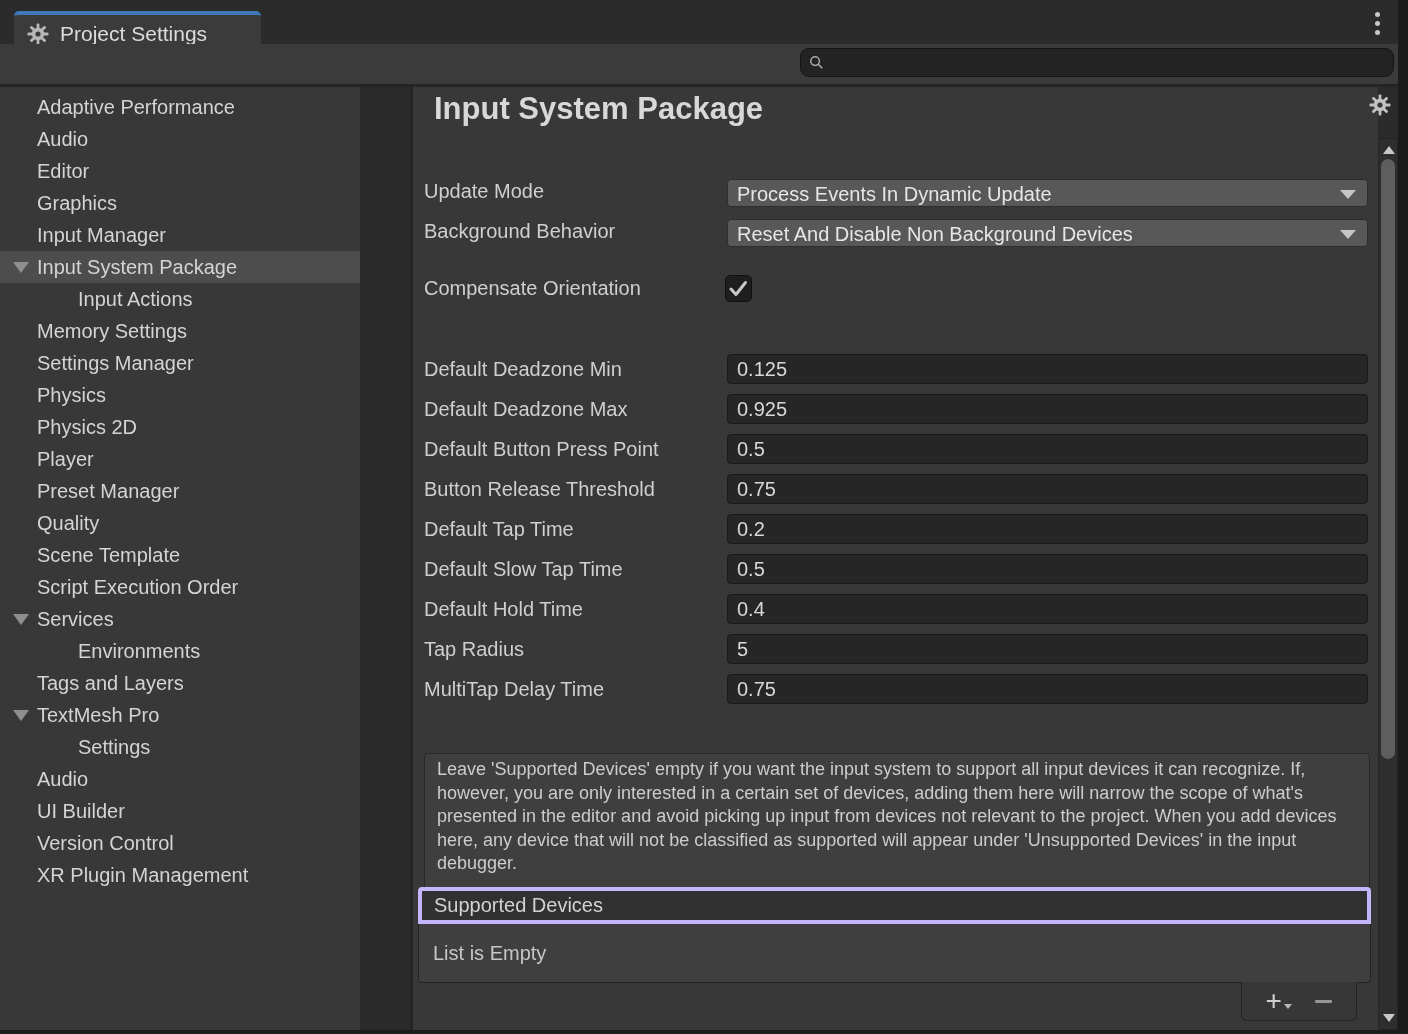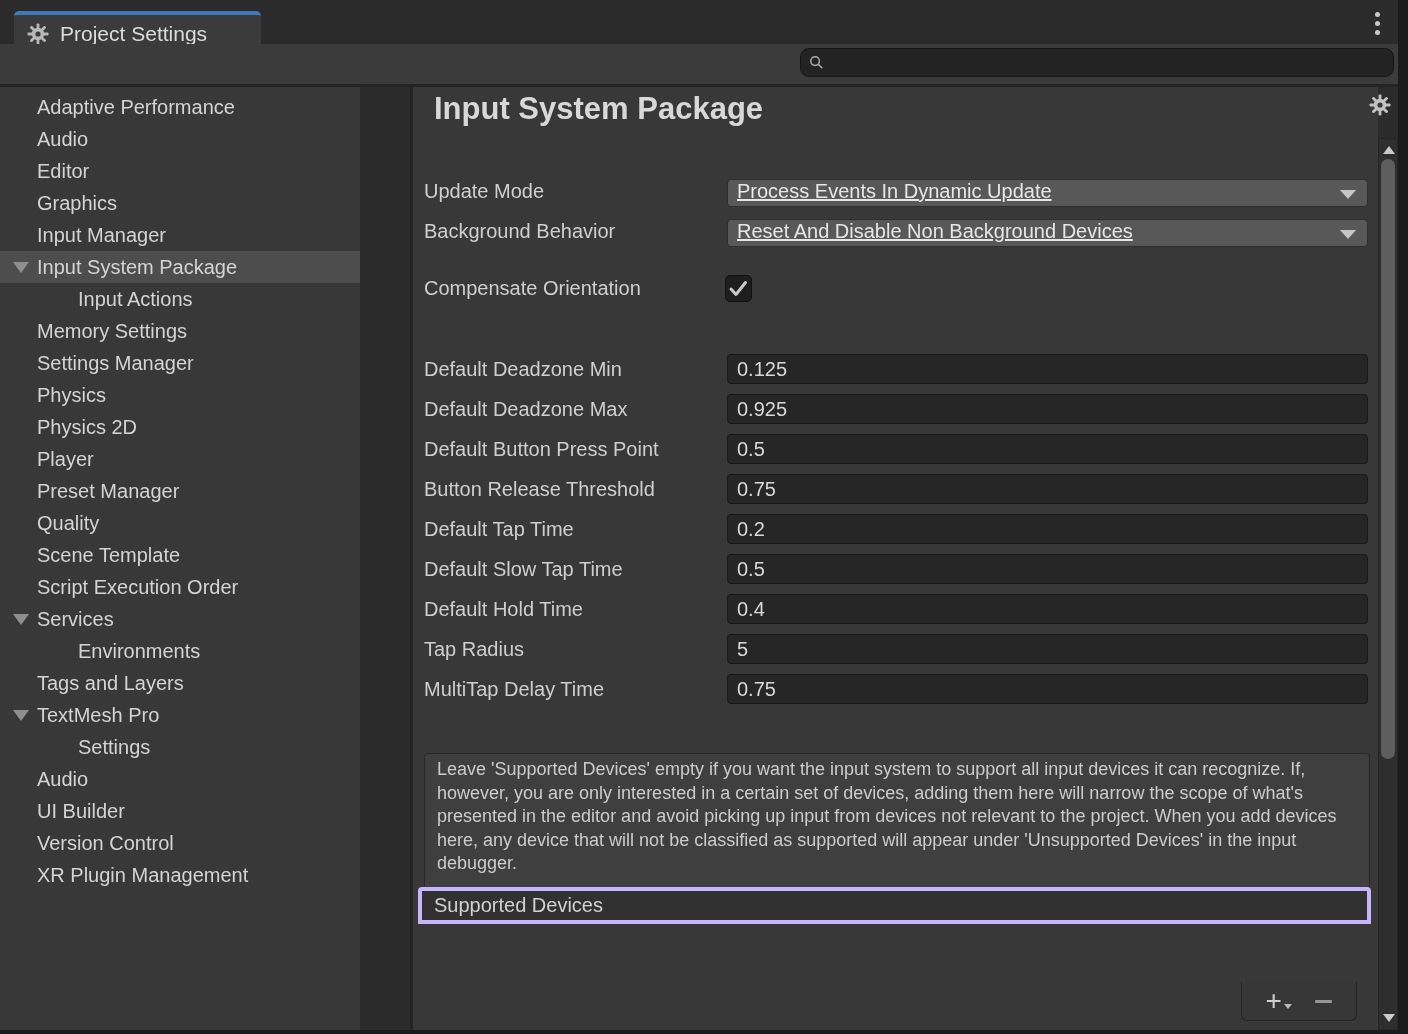--- a/index.html
+++ b/index.html
@@ -50,22 +50,22 @@
   #vdivider { left:410px; top:87px; width:3px; height:943px; background:#242424; }
 
   #main { left:413px; top:87px; width:965px; height:943px; background:#383838; }
   #main-title { left:21px; top:4px; font-size:31px; font-weight:700; color:#d8d8d8; }
   .gear-btn { width:24px; height:24px; }
 
   .row-label { position:absolute; left:11px; font-size:20px; color:#cfcfcf; white-space:nowrap; }
   .dropdown {
     position:absolute; left:314px; width:641px; height:28px;
     background:#585858; border:1px solid #2e2e2e; border-radius:4px;
-    display:flex; align-items:flex-start; padding-left:9px;
-    font-size:20px; color:#e6e6e6;text-decoration:underline;
+    display:flex; align-items:flex-end; padding-left:9px;
+    font-size:20px; color:#e6e6e6;
   }
   .dd-arrow { position:absolute; right:11px; top:10px; width:0; height:0;
     border-left:8px solid transparent; border-right:8px solid transparent;
     border-top:9px solid #c6c6c6; }
 
   .checkbox {
     position:absolute; left:312px; top:188px; width:27px; height:27px;
     background:#1e1e1e; border:1px solid #101010; border-radius:5px;
   }
   .checkbox svg { display:none; }
@@ -305,20 +305,23 @@
         <input class="ffield" value="5" style="top: 547px;">
         <div class="flabel" style="top: 587px;">MultiTap Delay Time</div>
         <input class="ffield" value="0.75" style="top: 587px;">
       </div>
 
     <div id="helpbox" class="abs">Leave 'Supported Devices' empty if you want the input system to support all input devices it can recognize. If, however, you are only interested in a certain set of devices, adding them here will narrow the scope of what's presented in the editor and avoid picking up input from devices not relevant to the project. When you add devices here, any device that will not be classified as supported will appear under 'Unsupported Devices' in the input debugger.</div>
 
     <div id="devices-header" class="abs">
       <span>Supported Devices</span>
     </div>
+    <div id="devices-body" class="abs">
+      <span>List is Empty</span>
+    </div>
     <div id="devices-footer" class="abs">
       <span id="plus-btn">
         <span>+</span>
         <span id="plus-caret"></span>
       </span>
       <span id="minus-btn"></span>
     </div>
   </div>
 
   <div id="scrollbar" class="abs">

